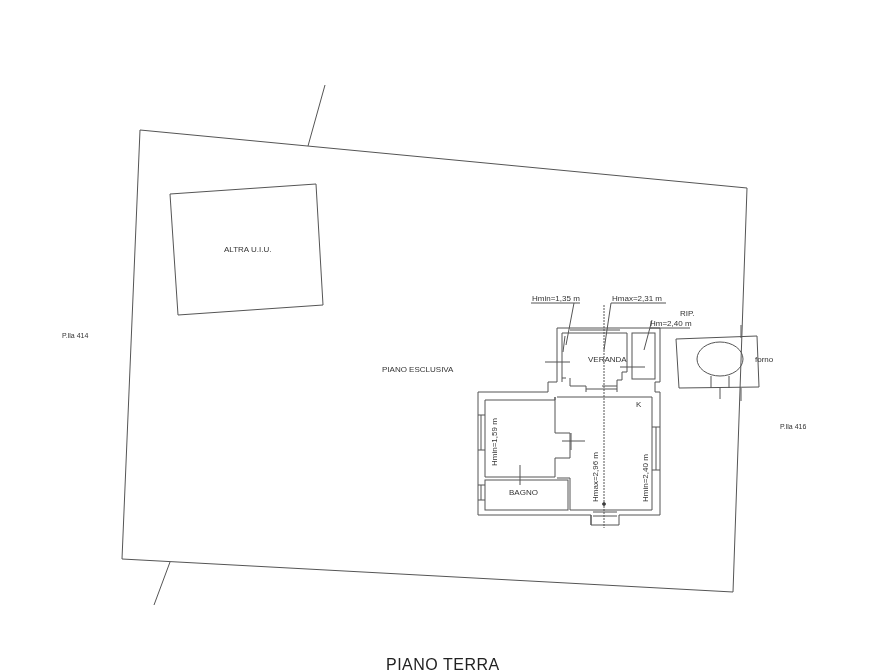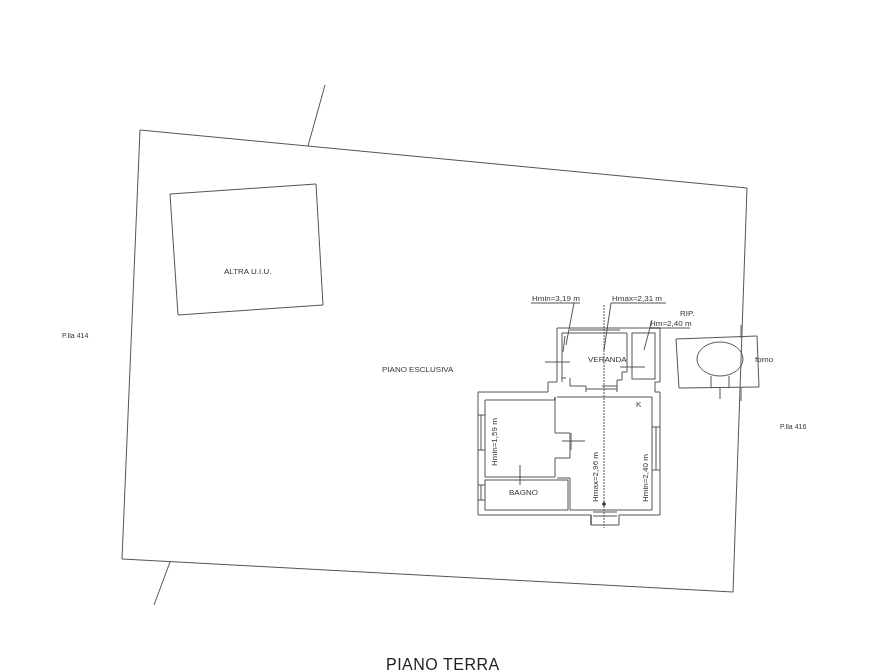--- a/index.html
+++ b/index.html
@@ -74,28 +74,28 @@
       <ellipse cx="720" cy="359" rx="23" ry="17"></ellipse>
       <line x1="711" y1="376" x2="711" y2="388"></line>
       <line x1="729" y1="376" x2="729" y2="388"></line>
       <line x1="720" y1="388" x2="720" y2="399"></line>
       <line x1="741" y1="388" x2="741" y2="401"></line>
       <line x1="741" y1="325" x2="741" y2="338"></line>
     </g>
   </g>
 </svg>
 
-<div class="lbl" style="left:224px;top:245px;margin-top:22px;">ALTRA U.I.U.</div>
+<div class="lbl" style="left:224px;top:245px;">ALTRA U.I.U.</div>
 <div class="lbl" style="left:382px;top:365px;">PIANO ESCLUSIVA</div>
 <div class="lbl" style="left:62px;top:332px;font-size:7px;">P.lla 414</div>
 <div class="lbl" style="left:780px;top:423px;font-size:7px;">P.lla 416</div>
 <div class="lbl" style="left:588px;top:355px;">VERANDA</div>
 <div class="lbl" style="left:652px;top:309px;padding-left:28px;">RIP.</div>
 <div class="lbl" style="left:650px;top:319px;">Hm=2,40 m</div>
-<div class="lbl" style="left:532px;top:294px;">Hmin=3,19 m</div>
+<div class="lbl" style="left:532px;top:294px;">Hmin=1,35 m</div>
 <div class="lbl" style="left:612px;top:294px;">Hmax=2,31 m</div>
 <div class="lbl" style="left:636px;top:400px;">K</div>
 <div class="lbl" style="left:509px;top:488px;">BAGNO</div>
 <div class="lbl vert" style="left:490px;top:466px;">Hmin=1,59 m</div>
 <div class="lbl vert" style="left:591px;top:502px;">Hmax=2,96 m</div>
 <div class="lbl vert" style="left:641px;top:502px;">Hmin=2,40 m</div>
 <div class="lbl" style="left:711px;top:355px;margin-left:44px;">forno</div>
 <div class="title">PIANO TERRA</div>
 
 </body></html>

